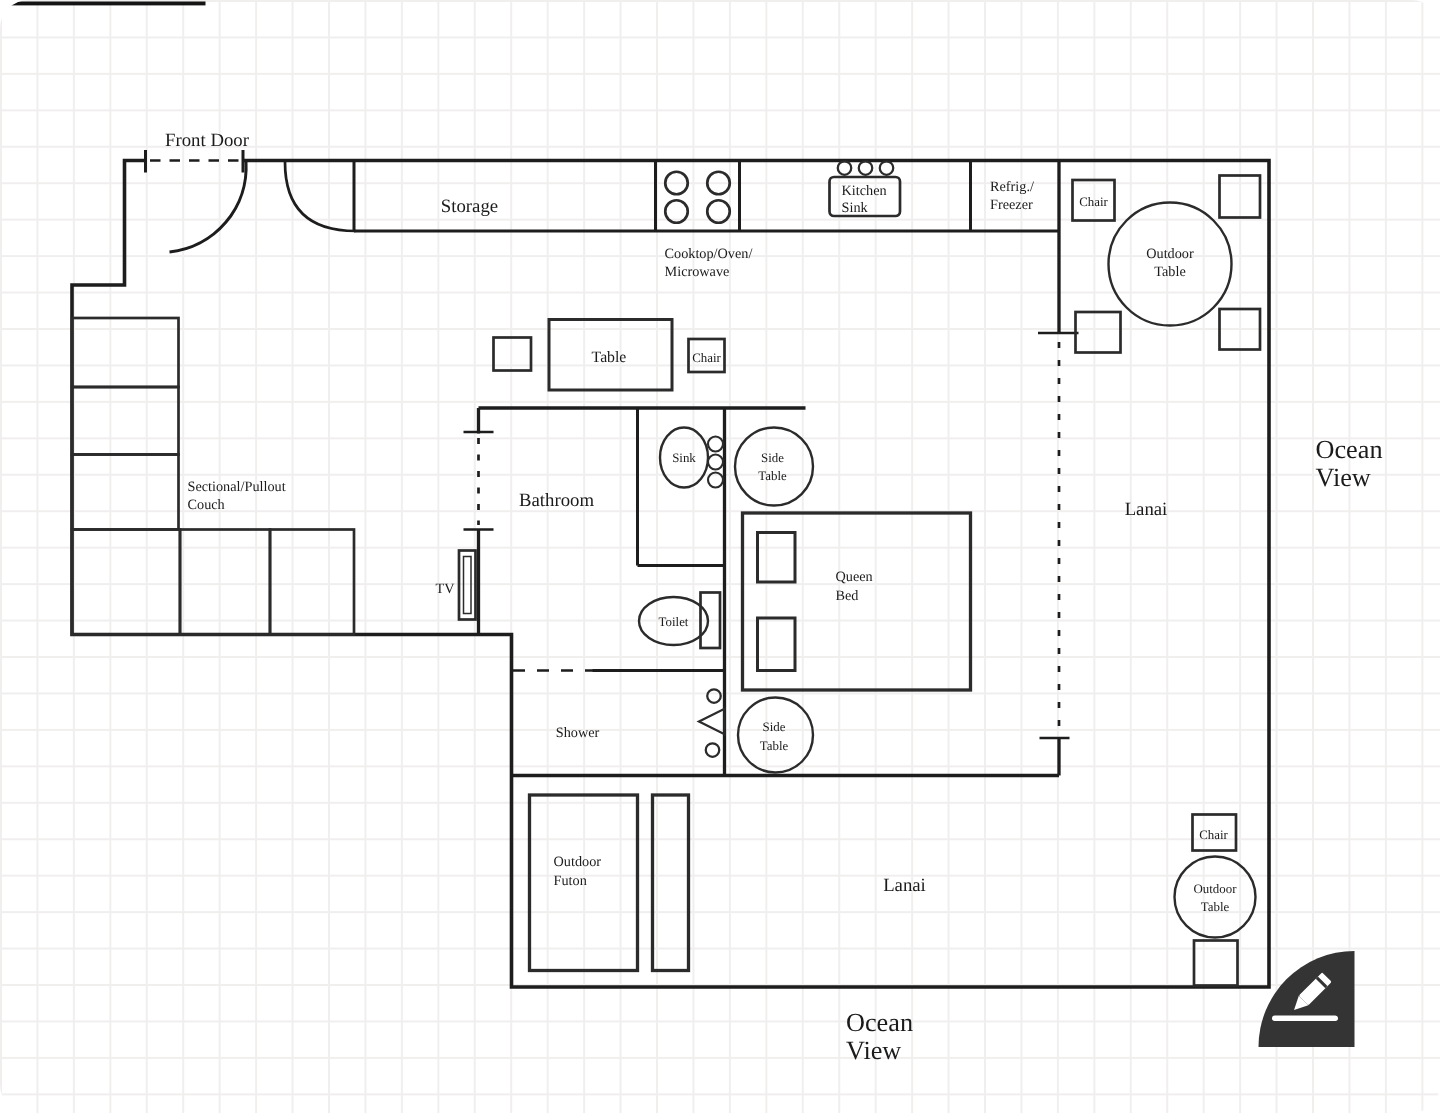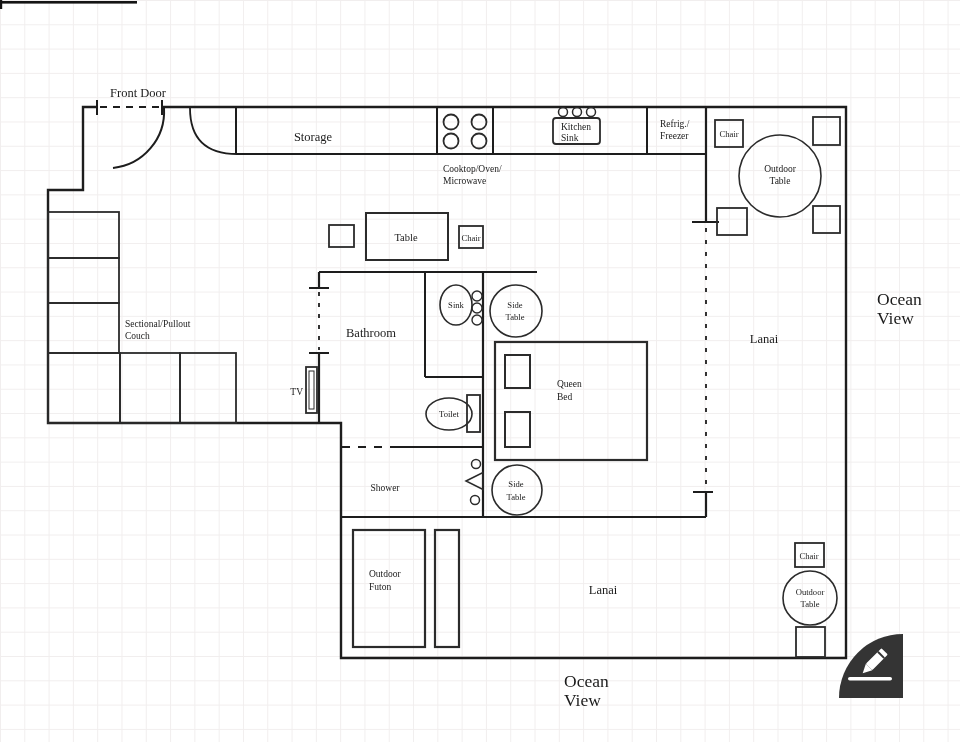--- a/index.html
+++ b/index.html
@@ -4,20 +4,21 @@
 <style>
   html,body{margin:0;padding:0;background:#fff;}
   .stage{
     position:relative;width:960px;height:742px;overflow:hidden;
     background-color:#ffffff;
     background-image:
       linear-gradient(to right, #f1eeee 1px, transparent 1px),
       linear-gradient(to bottom, #f1eeee 1px, transparent 1px);
     background-size:24.3px 24.3px;
     font-family:"Liberation Serif","DejaVu Serif",serif;
+    border-radius:19px;
   }
   svg{position:absolute;left:0;top:0;}
   .ln{stroke:#1d1d1d;fill:none;}
   .furn{stroke:#2b2b2b;fill:none;}
   text{fill:#1b1b1b;font-family:"Liberation Serif","DejaVu Serif",serif;}
   .lbl-lg{font-size:12.5px;}
   .lbl-md{font-size:10.5px;}
   .lbl-sm{font-size:9.5px;}
   .lbl-xs{font-size:8.6px;}
   .lbl-view{font-size:17.5px;}

